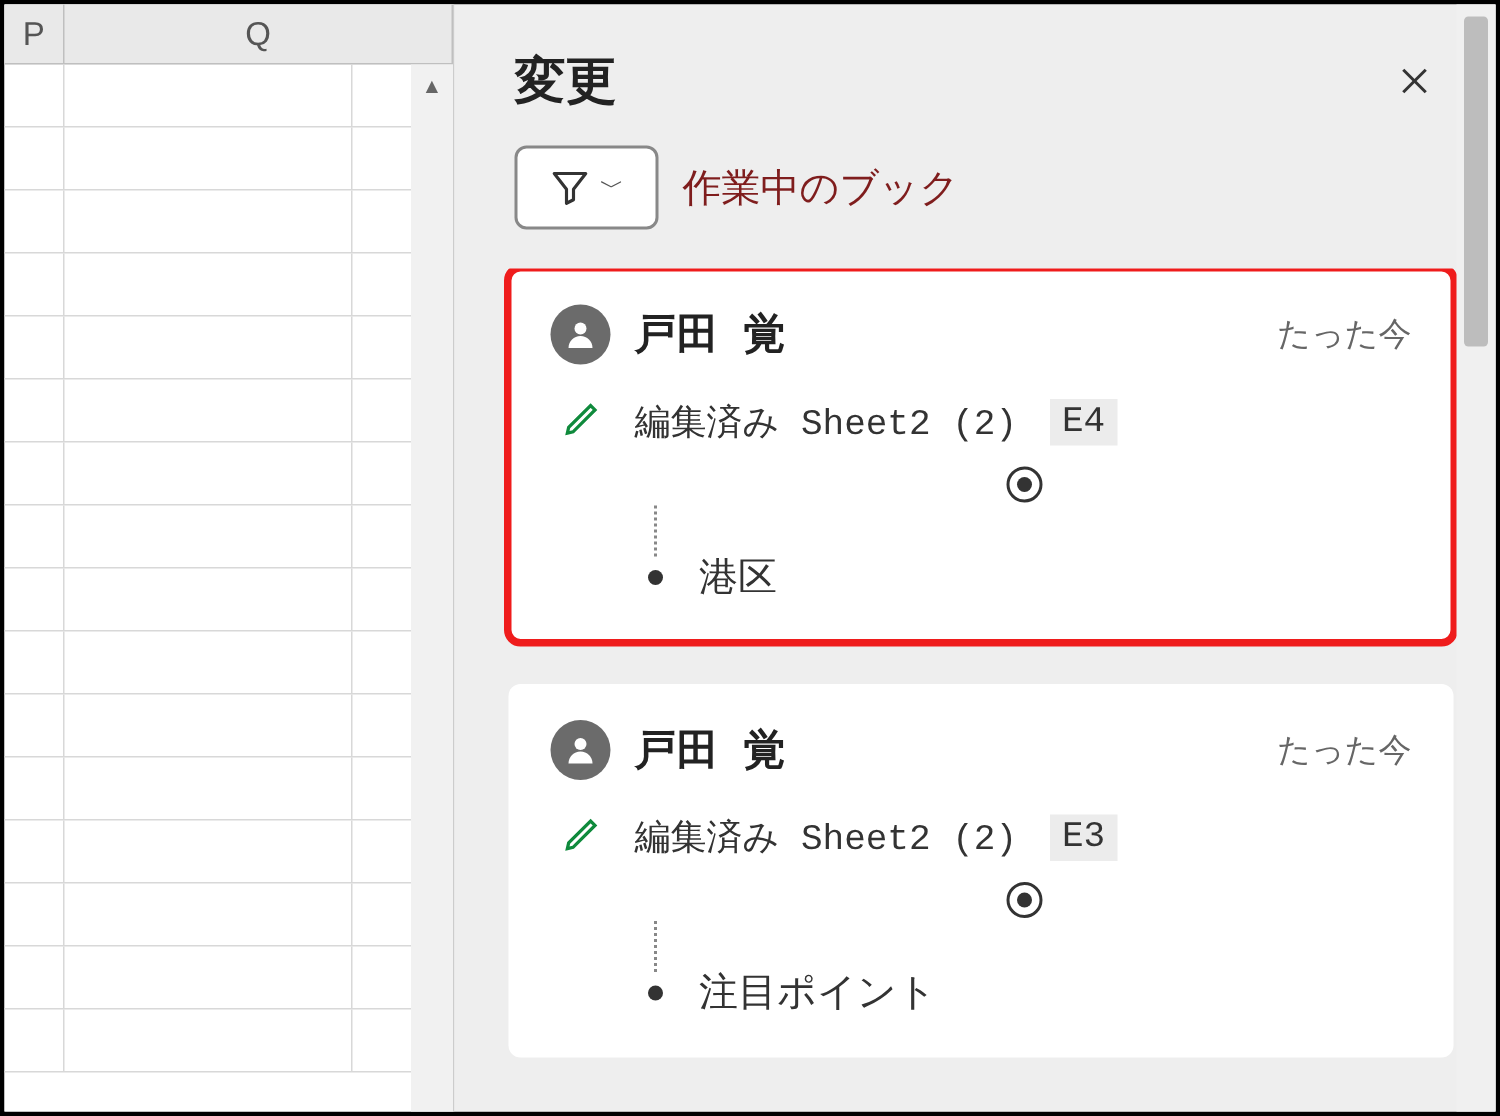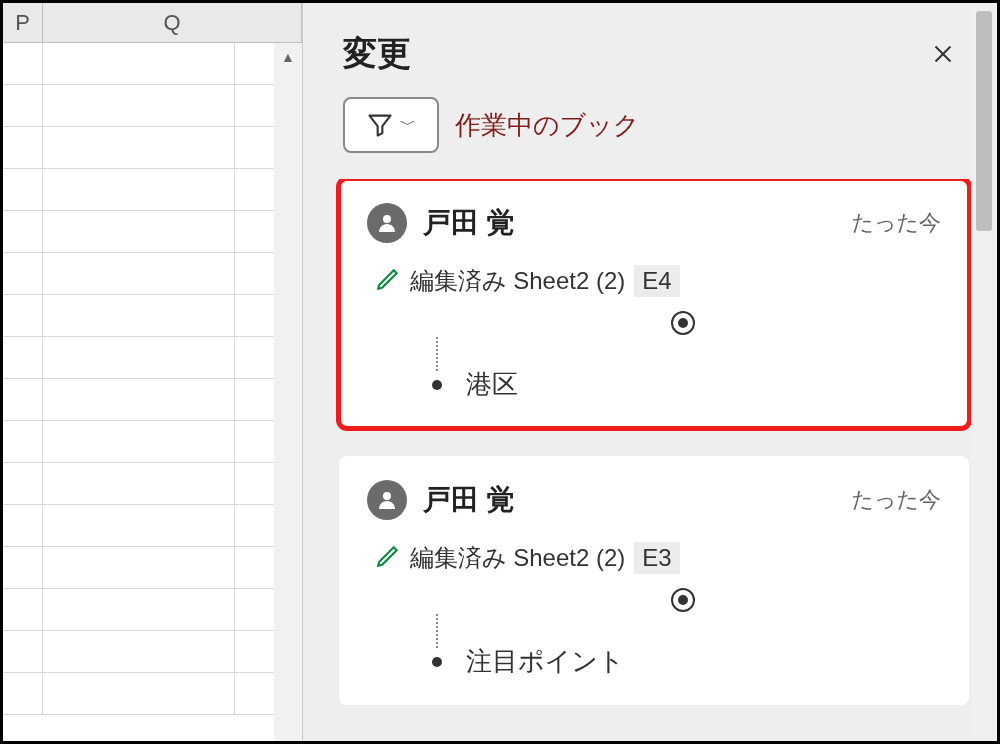--- a/index.html
+++ b/index.html
@@ -31,28 +31,28 @@
   .filter-row { display: flex; align-items: center; gap: 16px; padding: 10px 40px 26px 40px; }
   .filter-btn { width: 96px; height: 56px; background: #fff; border: 2px solid #888; border-radius: 8px; display: flex; align-items: center; justify-content: center; gap: 6px; cursor: pointer; }
   .filter-btn svg { width: 28px; height: 28px; }
   .chev { font-size: 16px; color: #555; }
   .filter-label { font-size: 26px; color: #7f1d1d; }
 
   .cards-viewport { flex: 1; position: relative; padding: 0 28px 0 36px; overflow: hidden; }
   .panel-scroll { position: absolute; right: 0; top: 0; bottom: 0; width: 26px; background: #f0f0f0; }
   .panel-scroll .thumb { position: absolute; top: 8px; left: 5px; width: 16px; height: 220px; background: #bdbdbd; border-radius: 3px; }
 
-  .card { background: #fff; border-radius: 8px; padding: 24px 28px 26px 28px; margin-bottom: 28px; position: relative; }
+  .card { background: #fff; border-radius: 8px; padding: 24px 28px 26px 28px; margin-bottom: 28px; position: relative; font-family: Liberation Mono, monospace; }
   .card.highlight { outline: 5px solid #ef1c1c; outline-offset: -2px; }
   .card-head { display: flex; align-items: center; gap: 16px; }
   .avatar { width: 40px; height: 40px; border-radius: 50%; background: #6b6b6b; display: flex; align-items: center; justify-content: center; }
   .avatar svg { width: 24px; height: 24px; fill: #fff; }
   .author { font-size: 28px; font-weight: 700; color: #222; }
   .time { margin-left: auto; color: #666; font-size: 22px; }
-  .edit-line { display: flex; align-items: center; gap: 9px; margin-top: 22px; padding-left: 8px; }
+  .edit-line { display: flex; align-items: center; gap: 22px; margin-top: 22px; padding-left: 8px; }
   .pencil svg { width: 26px; height: 26px; stroke: #0f8a3c; fill: none; stroke-width: 2; }
   .edited-text { font-size: 24px; color: #333; }
   .cellref { background: #ececec; padding: 2px 8px; font-size: 24px; color: #333; display:inline-block;}
   .diff { margin-top: 14px; padding-left: 58px; position: relative; }
   .dot-big { width: 24px; height: 24px; border: 2px solid #333; border-radius: 50%; display:inline-flex; align-items:center; justify-content:center; background:#fff;}
   .dot-big::after { content:""; width:10px; height:10px; background:#333; border-radius:50%; }
   .vline { position:absolute; left: 69px; top: 26px; height: 34px; border-left: 2px dotted #888; }
   .dot-small { width: 10px; height: 10px; background:#333; border-radius:50%; display:inline-block; margin-left:7px;}
   .diff-row2 { margin-top: 32px; display:flex; align-items:center; gap: 24px; }
   .new-val { font-size: 26px; color: #333; }

